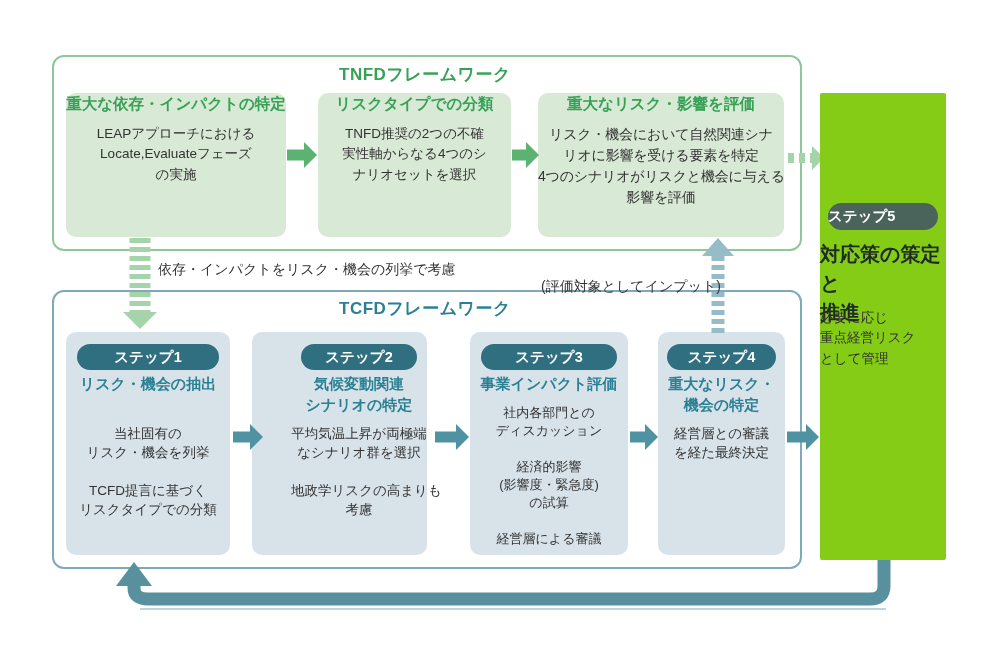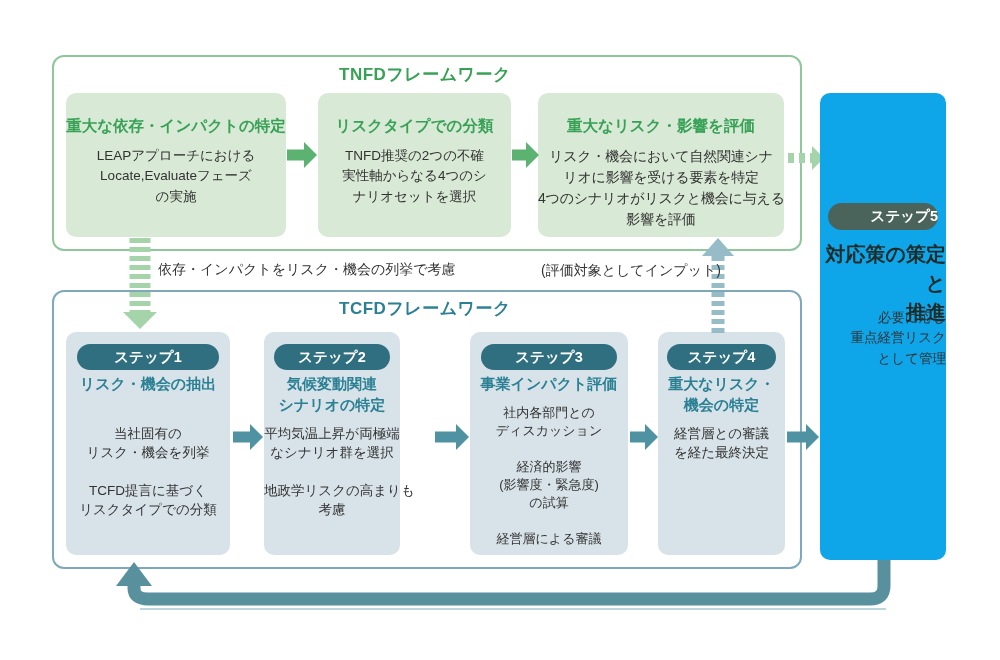--- a/index.html
+++ b/index.html
@@ -13,39 +13,39 @@
   .tcfd-frame{left:52px;top:290px;width:746px;height:275px;border:2px solid #7fa9bb;}
   .frame-title{position:absolute;width:746px;text-align:center;font-weight:700;font-size:17px;letter-spacing:.5px;}
   .tnfd-title{left:52px;top:63px;color:#37a156;}
   .tcfd-title{left:52px;top:297px;color:#2b8094;}
 
   
   .gbox{position:absolute;top:93px;height:144px;background:#d8e9d5;border-radius:10px;text-align:center;}
   .gb1{left:66px;width:220px;}
   .gb2{left:318px;width:193px;}
   .gb3{left:538px;width:246px;}
-  .gtitle{margin-top:23px;font-weight:700;font-size:15.5px;color:#37a156;white-space:nowrap;}
+  .gtitle{margin-top:1px;font-weight:700;font-size:15.5px;color:#37a156;white-space:nowrap;}
   .gbody{margin-top:9px;font-size:13.5px;line-height:1.5;color:#333;white-space:nowrap;}
   .gb3 .gbody{font-size:14px;letter-spacing:-0.2px;}
 
   
   .tbox{position:absolute;top:332px;height:223px;background:#d8e3e9;border-radius:10px;text-align:center;}
   .tb1{left:66px;width:164px;}
-  .tb2{left:264px;width:136px;}
+  .tb2{left:252px;width:136px;padding-left:39px;}
   .tb3{left:470px;width:158px;}
   .tb4{left:658px;width:127px;}
   .badge{margin:12px auto 0;height:26px;line-height:26px;border-radius:13px;background:#2f6f80;
          color:#fff;font-weight:700;font-size:14.5px;width:86%;}
   .ttitle{margin-top:3px;font-weight:700;font-size:15px;color:#2b8094;line-height:1.4;white-space:nowrap;}
   .ttitle.pad1{min-height:42px;}
   .tbody{margin-top:10px;font-size:13.5px;line-height:1.4;color:#333;white-space:nowrap;}
   .tb3 .tbody{font-size:13px;line-height:1.38;}
 
   
-  .s5{position:absolute;left:820px;top:93px;width:126px;height:467px;background:#0ea5e9;border-radius:10px;text-align:right;}
+  .s5{position:absolute;left:820px;top:93px;width:126px;height:467px;background:#84cc16;border-radius:2px;text-align:left;}
   .badge5{position:absolute;left:50%;transform:translateX(-50%);top:110px;width:110px;height:27px;line-height:27px;
           border-radius:14px;background:#4a645c;color:#fff;font-weight:700;font-size:14.5px;}
   .s5-title{position:absolute;left:0;right:0;top:147px;font-weight:700;font-size:20px;color:#1e2b27;line-height:1.45;}
   .s5-body{position:absolute;left:0;right:0;top:215px;font-size:13.5px;line-height:1.5;color:#333;}
 
   
   .arrow{position:absolute;height:28px;}
   .arrow .shaft{position:absolute;left:0;right:12px;top:50%;transform:translateY(-50%);height:11px;}
   .arrow .head{position:absolute;right:0;top:50%;transform:translateY(-50%);width:0;height:0;
                border-top:13px solid transparent;border-bottom:13px solid transparent;}
@@ -77,21 +77,21 @@
   
   .vdash-up{position:absolute;left:702px;top:238px;width:32px;height:96px;}
   .vdash-up .head{position:absolute;left:50%;transform:translateX(-50%);top:0;width:0;height:0;
         border-left:16px solid transparent;border-right:16px solid transparent;border-bottom:18px solid #95bcc7;}
   .vdash-up .shaft{position:absolute;left:50%;transform:translateX(-50%);top:18px;height:78px;width:13px;
         background:repeating-linear-gradient(180deg,#95bcc7 0 5px,transparent 5px 9px);}
 
   
   .clabel{position:absolute;font-size:14px;color:#333;white-space:nowrap;}
   .lab-down{left:158px;top:261px;}
-  .lab-up{left:541px;top:262px;}
+  .lab-up{left:541px;top:278px;}
 
   
   .loop-layer{position:absolute;left:0;top:0;pointer-events:none;}
 </style>
 </head>
 <body>
 
 <div class="canvas">
 
   <div class="frame tnfd-frame"></div>

